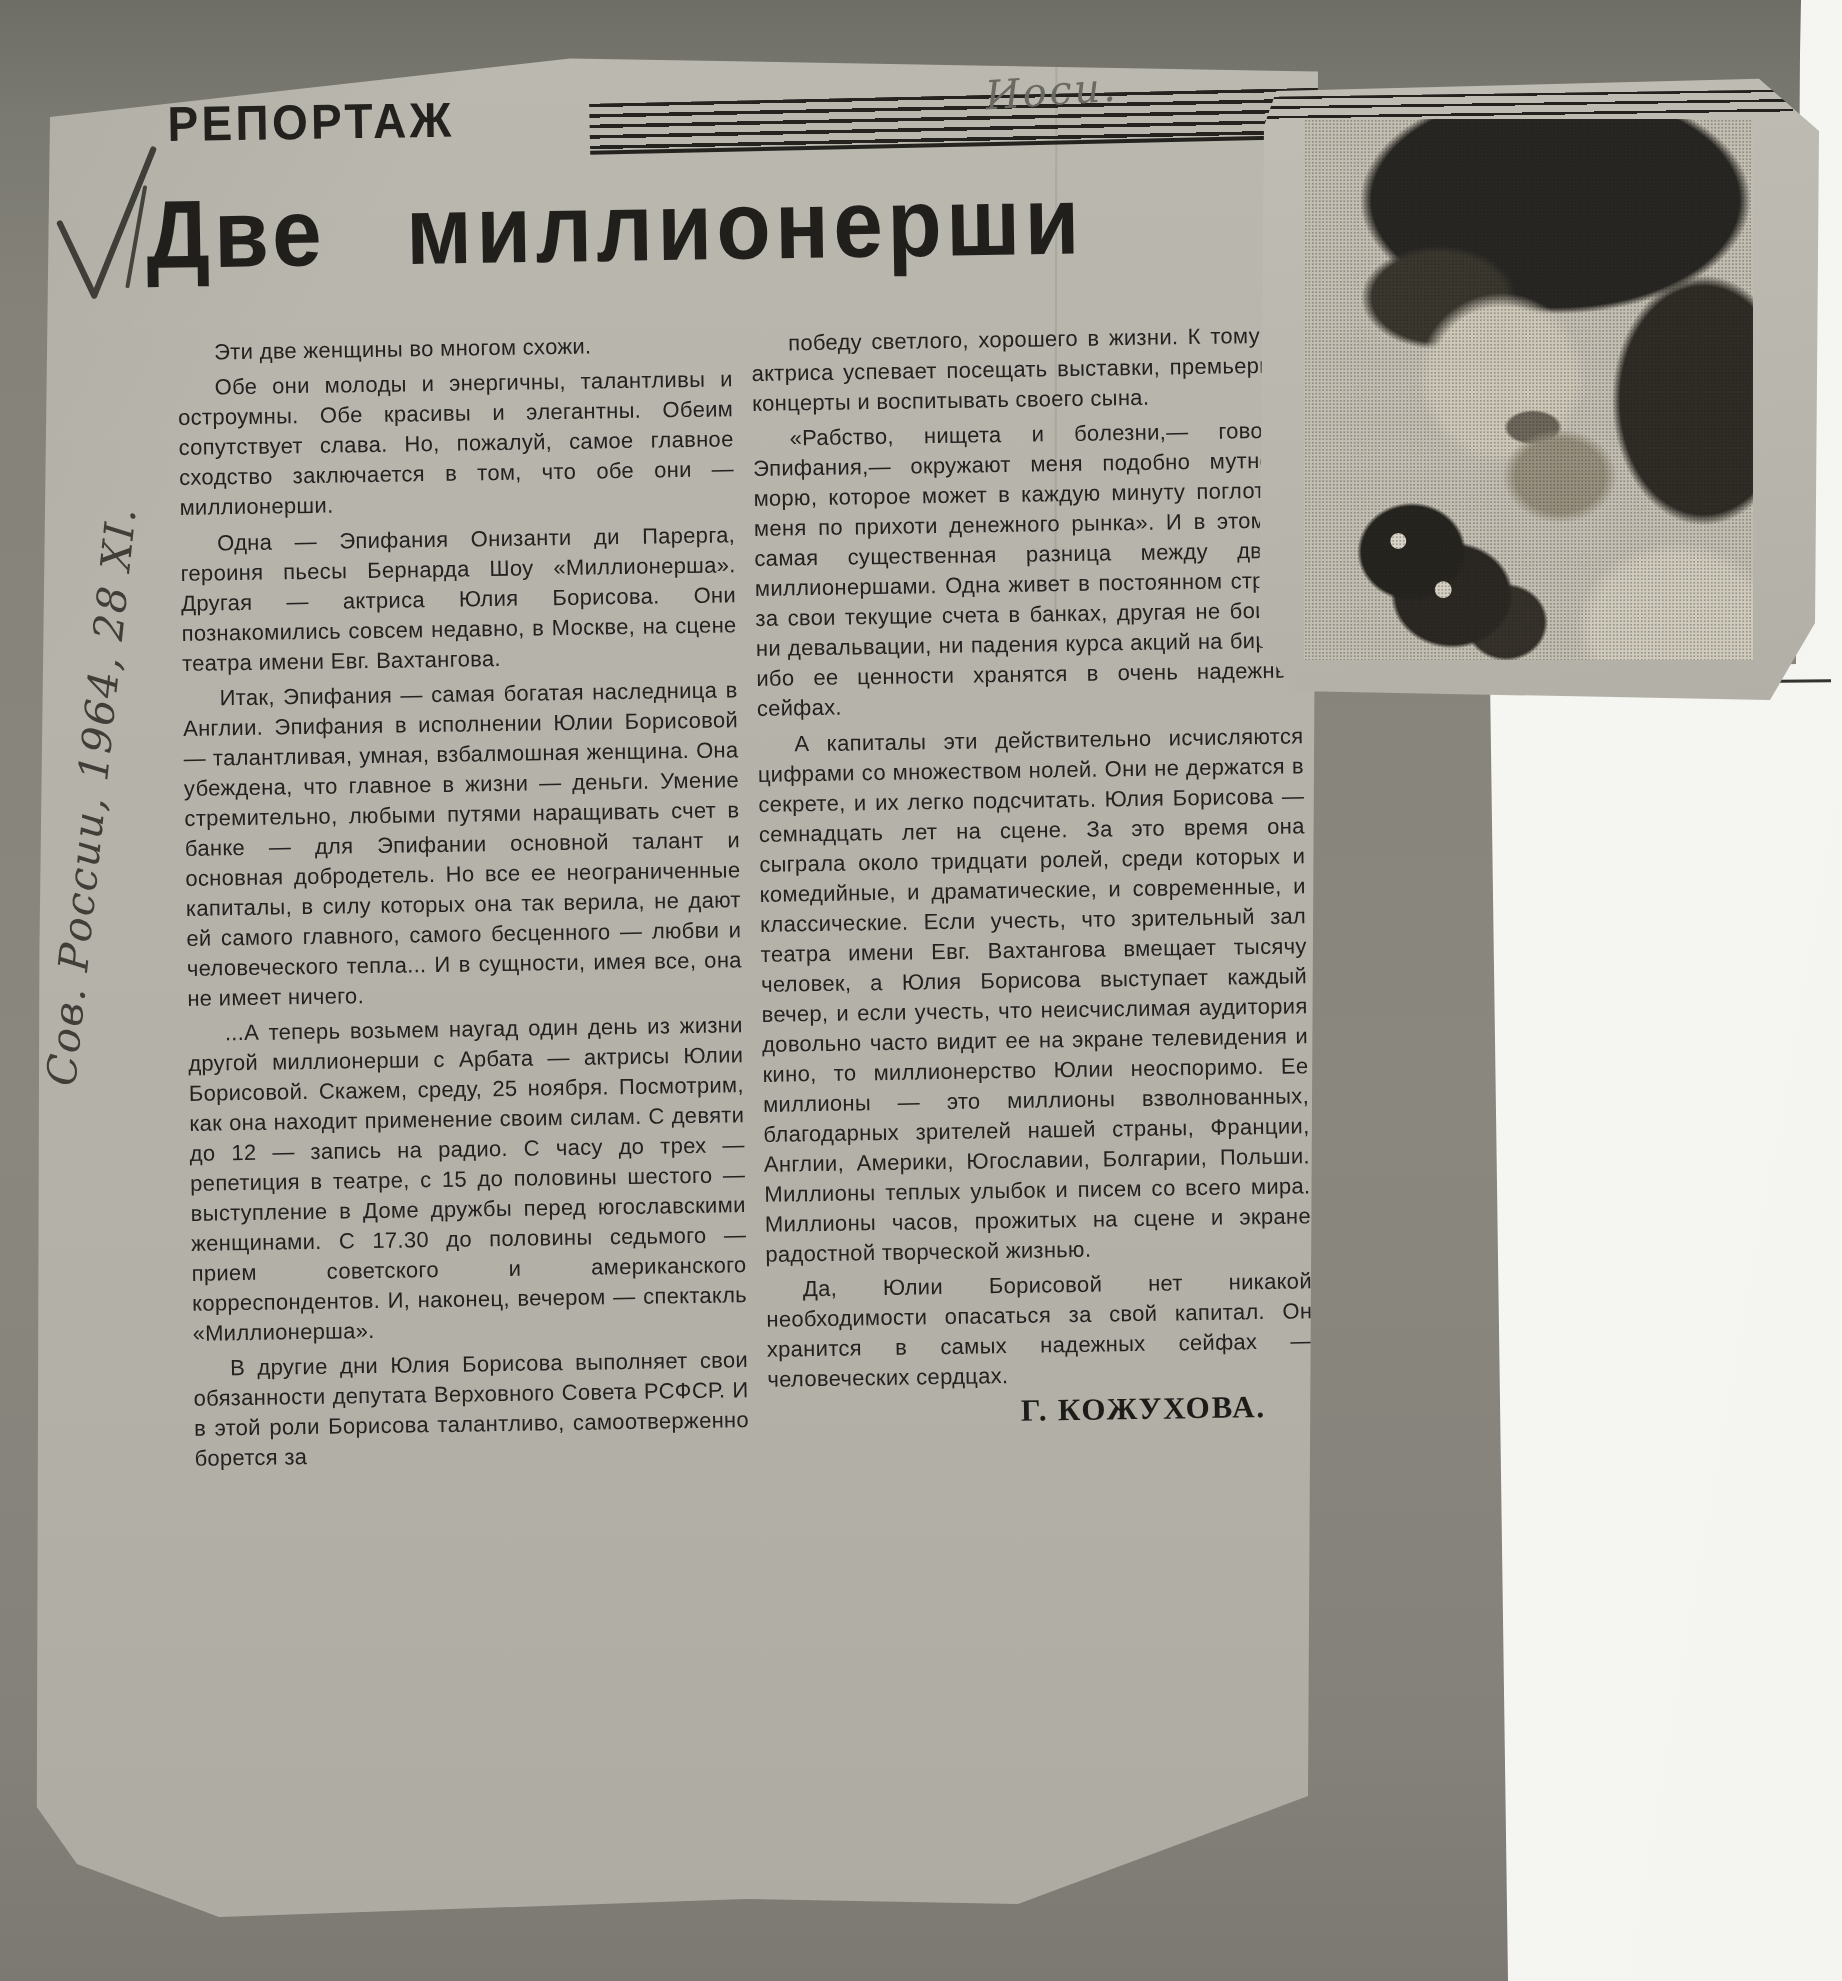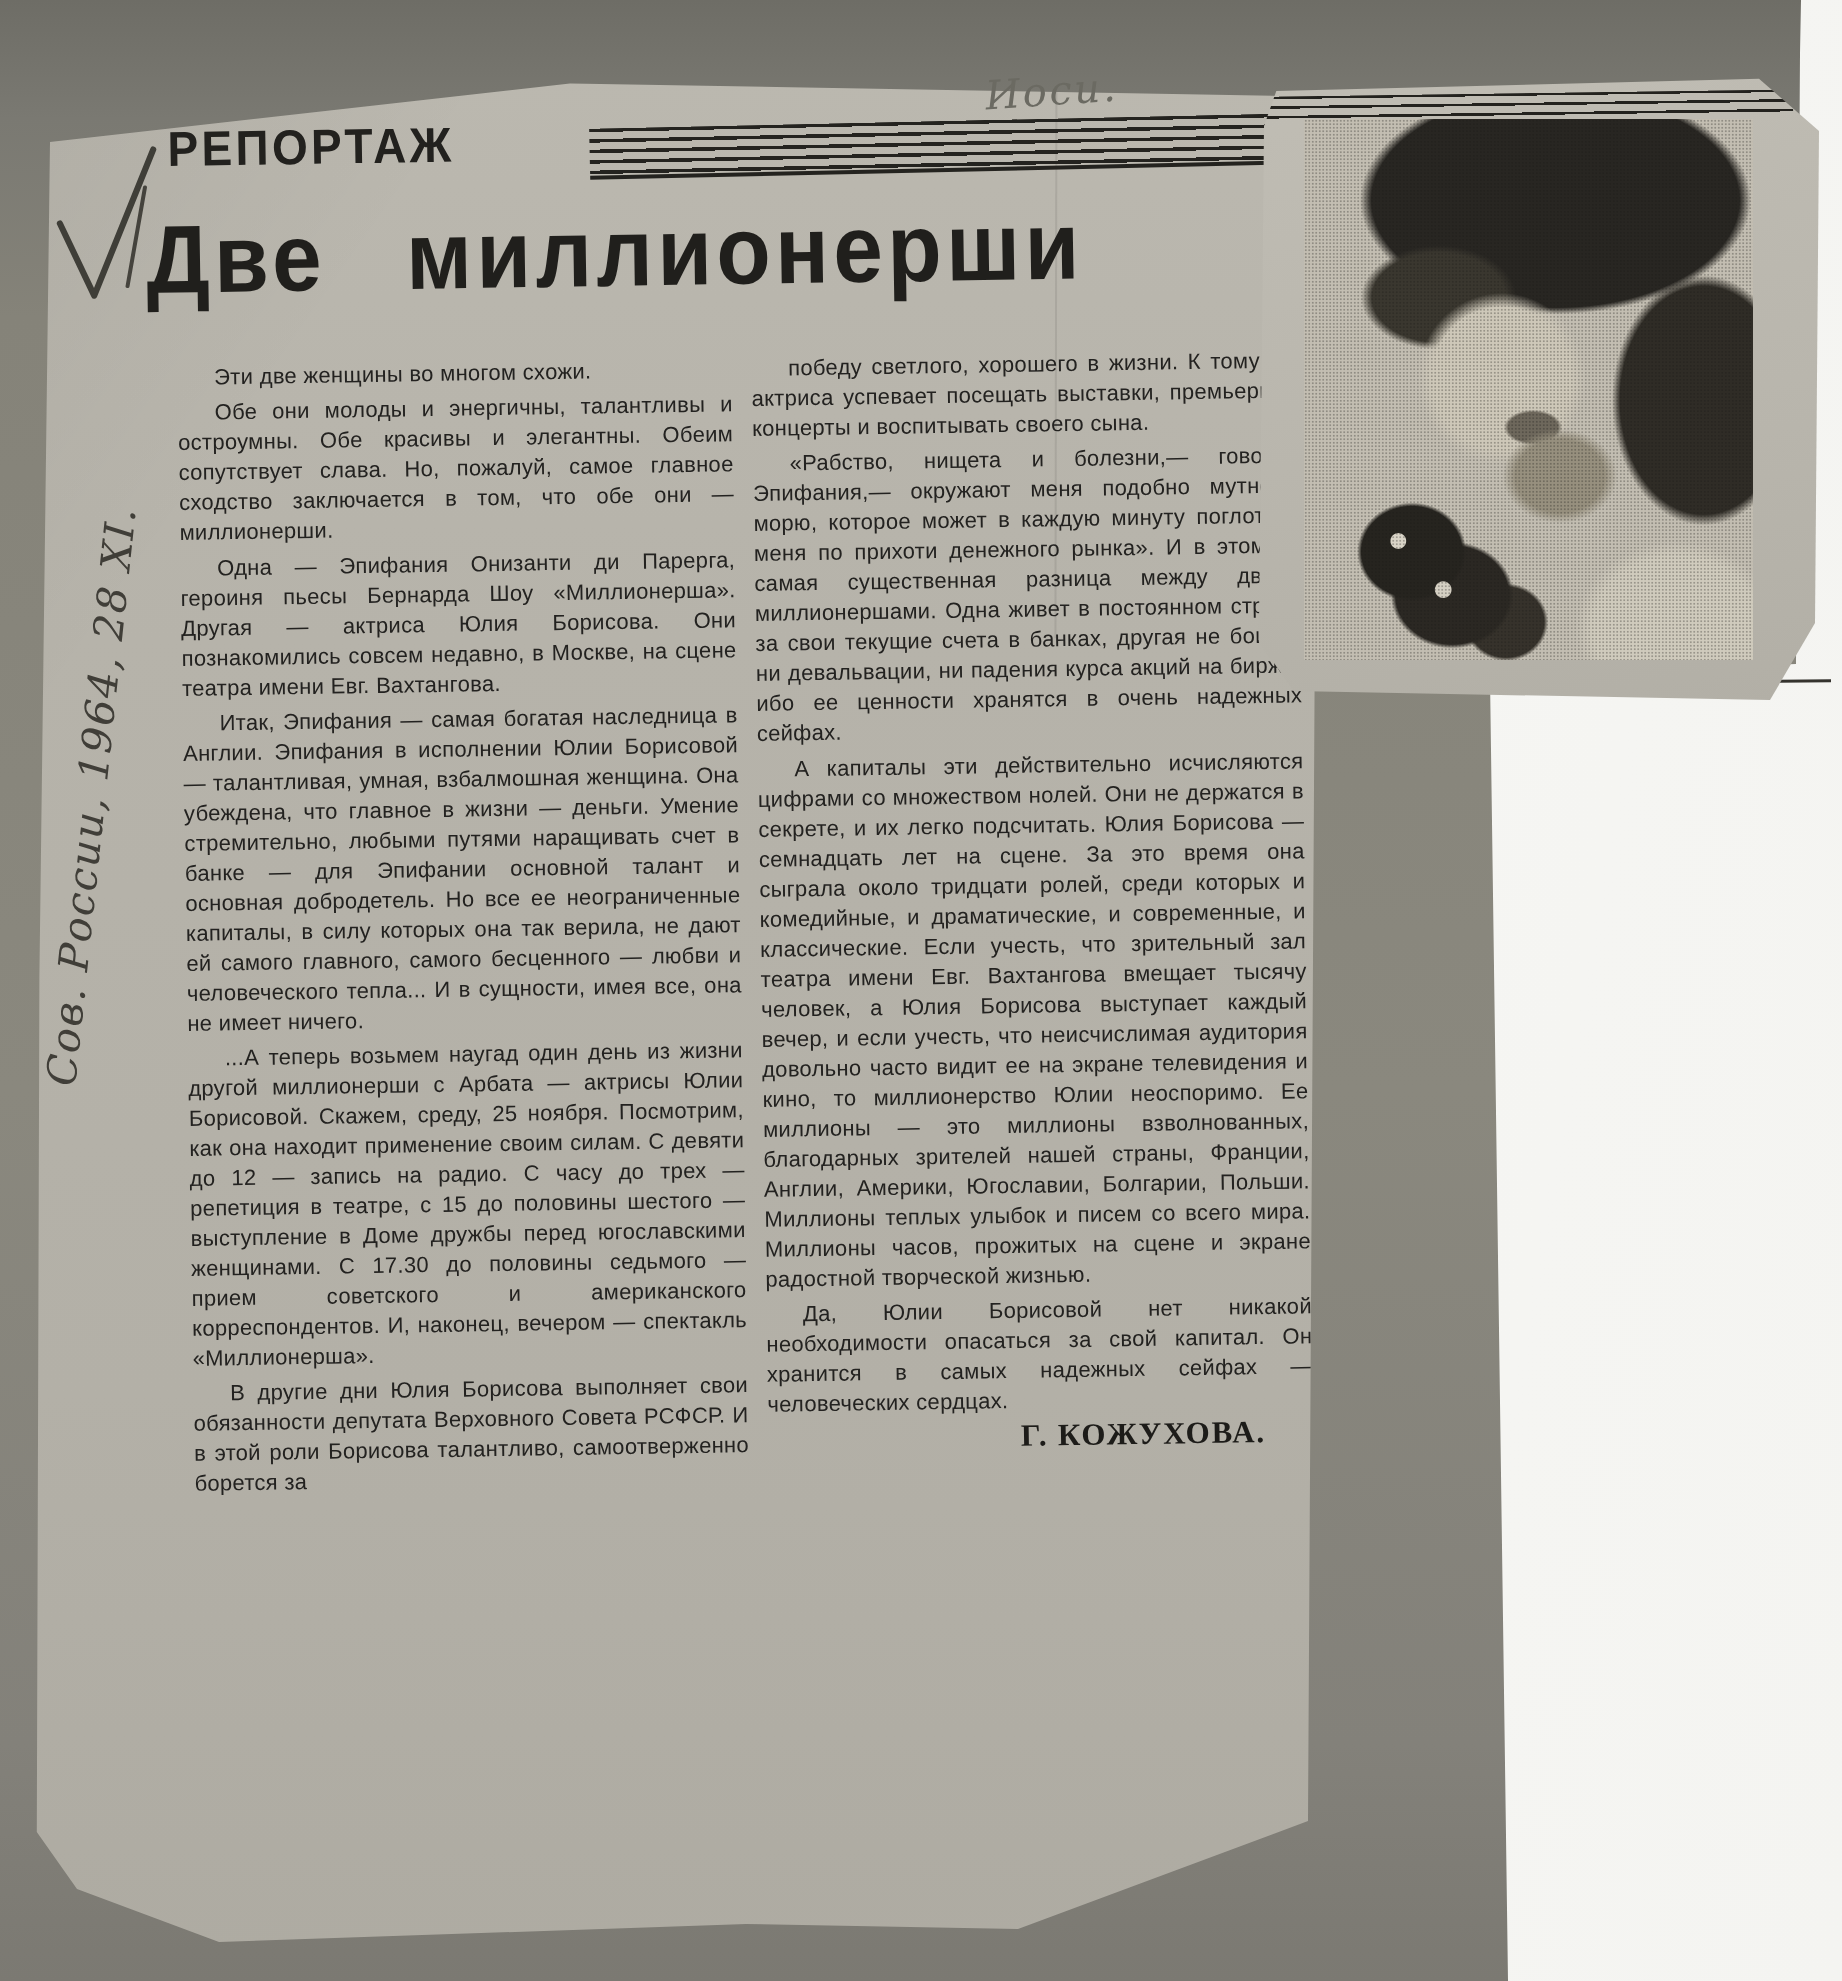--- a/index.html
+++ b/index.html
@@ -17,21 +17,21 @@
     background:linear-gradient(100deg,#efefec 0%,#f7f7f4 40%,#f4f4f1 100%);
     clip-path:polygon(1801px 0px,1843px 0px,1843px 1981px,1508px 1981px,1490px 678px,1796px 664px,1800px 53px);
   }
   .photo-baseline-rule{
     left:1487px;top:681px;width:344px;height:2.6px;background:#35332e;
     transform:rotate(-0.6deg);
   }
 
   
   .clipping{
-    left:35px;top:72px;width:1290px;height:1887px;
+    left:35px;top:47px;width:1290px;height:1887px;
     background:
       linear-gradient(125deg, rgba(0,0,0,0.05) 0%, rgba(0,0,0,0) 18%),
       linear-gradient(180deg,#bbb8af 0%,#b6b3aa 30%,#b3b0a7 70%,#aeaba2 100%);
     clip-path:polygon(15px 70px,535px 11.4px,1283px 24.6px,1273px 1749px,983px 1857px,711px 1852px,184px 1870px,42px 1817px,1.8px 1760px,4.4px 904px);
   }
   .clip-inner{
     position:absolute;left:0;top:0;width:1290px;height:1887px;
     transform:rotate(-0.9deg);transform-origin:140px 105px;
     color:#1f1e1b;
   }

